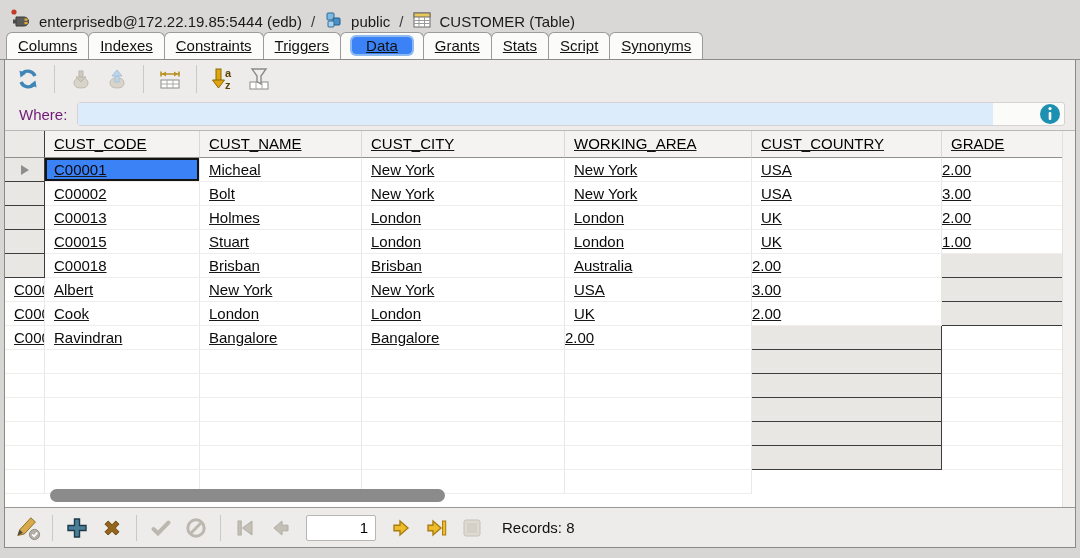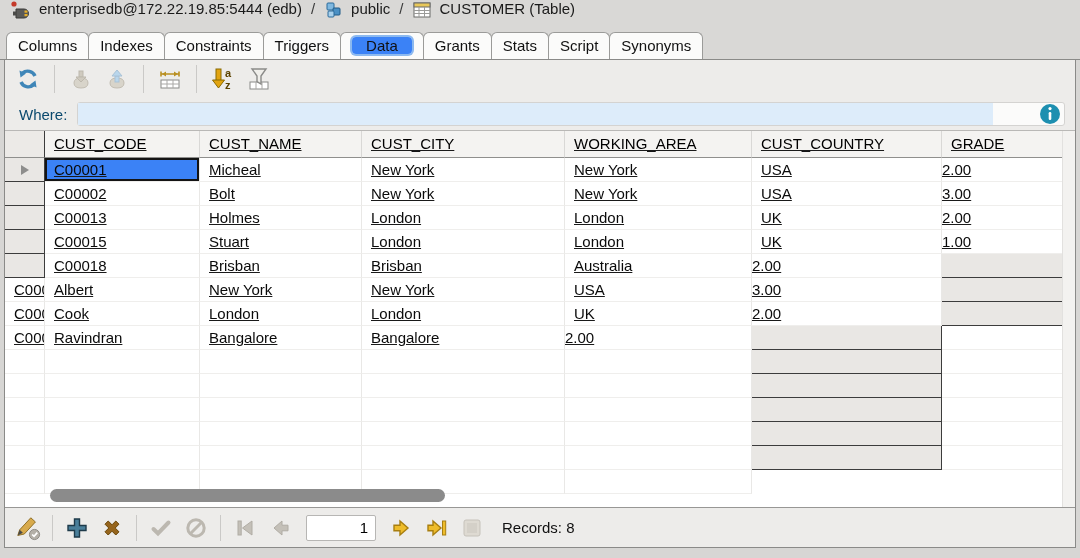--- a/index.html
+++ b/index.html
@@ -4,36 +4,36 @@
 <style>
   * { margin:0; padding:0; box-sizing:border-box; }
   html,body { width:1080px; height:558px; overflow:hidden; }
   body {
     font-family:"Liberation Sans", sans-serif;
     background:#d7d6d4;
     color:#1a1a1a;
     font-size:15px;
   }
   
-  .titlebar { height:30px; display:flex; align-items:flex-start; gap:7px; padding:0 10px; background:#d9d8d6; }
+  .titlebar { height:30px; display:flex; align-items:flex-end; gap:7px; padding:0 10px; background:#d9d8d6; }
   .titlebar .sep { color:#3a3a3a; padding:0 2px; }
   .titlebar .t-icon { display:inline-flex; align-items:center; }
   
   .tabbar { height:30px; display:flex; align-items:flex-end; padding:0 0 0 6px; background:#d9d8d6; border-bottom:1px solid #8a8a88; }
-  .tab { background:#fbfbfa; border:1px solid #9b9b99; border-bottom:none; border-radius:6px 6px 0 0; padding:4px 11px 5px 11px; margin-right:-1px; font-size:15px; color:#111; cursor:default; }
+  .tab { background:#fbfbfa; border:1px solid #9b9b99; border-bottom:none; border-radius:6px 6px 0 0; padding:4px 11px 5px 11px; margin-right:-1px; font-size:15px; color:#111; cursor:default;text-decoration:underline; }
   .tab.active .tab-label { box-shadow:0 0 0 2px #8cb9ef; border-radius:4px; background:#3b82f6; padding:0 14px; }
   
   .panel { margin:0 4px; height:488px; border:1px solid #8a8a88; border-top:none; background:#edecea; display:flex; flex-direction:column; }
   
   .toolbar { height:38px; display:flex; align-items:center; gap:10px; padding:0 10px; }
   .tb-sep { width:1px; height:28px; background:#cac9c7; margin:0 3px; }
   .tbtn { width:26px; height:26px; display:flex; align-items:center; justify-content:center; }
   
   .wherebar { height:32px; display:flex; align-items:center; padding:0 10px 0 14px; gap:10px; }
-  .where-label { font-size:15px; color:#0c4a6e; }
+  .where-label { font-size:15px; color:#701a75; }
   .where-wrap { flex:1; height:24px; display:flex; align-items:center; background:#fbfbfa; border:1px solid #d4d3d1; border-radius:3px; }
   .where-input { flex:1; height:22px; border:none; outline:none; background:#ddecfa; font:15px "Liberation Sans",sans-serif; padding:0 6px; max-width:915px; }
   .info-btn { margin-left:auto; margin-right:3px; display:flex; }
   
   .gridwrap { flex:1; position:relative; background:#ffffff; border-top:1px solid #b9b8b6; overflow:hidden;text-decoration:underline; }
   .grid { display:grid; grid-template-columns:40px 155px 162px 203px 187px 190px 1fr; grid-template-rows:27px; grid-auto-rows:24px; }
   .hcell { background:#f4f3f1; border-bottom:1px solid #8f8f8d; border-right:1px solid #d9d8d6; padding-left:9px; line-height:26px; font-size:15px; color:#000; white-space:nowrap; overflow:hidden; }
   .hcell.stub { background:#eceae7; border-right:1px solid #3c3c3c; padding:0; }
   .rowhead { background:#e9e7e4; border-right:1px solid #3c3c3c; border-bottom:1px solid #3c3c3c; display:flex; align-items:center; justify-content:center; }
   .rowarrow { width:0; height:0; border-left:8px solid #8e8e8c; border-top:5px solid transparent; border-bottom:5px solid transparent; }

